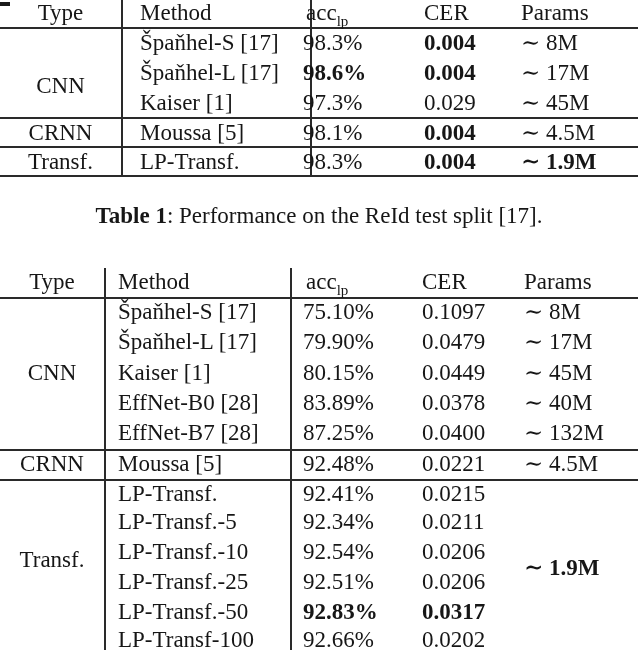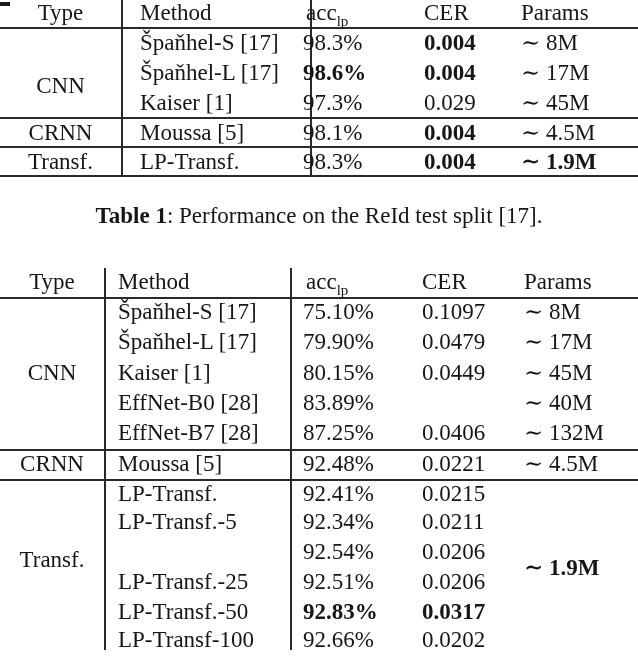--- a/index.html
+++ b/index.html
@@ -132,27 +132,28 @@
   <div class="row" style="top:92px">
     <span class="cell t2-method">Kaiser [1]</span>
     <span class="cell t2-acc">80.15%</span>
     <span class="cell t2-cer">0.0449</span>
     <span class="cell t2-params">∼ 45M</span>
   </div>
 
   <div class="row" style="top:122px">
     <span class="cell t2-method">EffNet-B0 [28]</span>
     <span class="cell t2-acc">83.89%</span>
+    <span class="cell t2-cer">0.0378</span>
     <span class="cell t2-params">∼ 40M</span>
   </div>
 
   <div class="row" style="top:152px">
     <span class="cell t2-method">EffNet-B7 [28]</span>
     <span class="cell t2-acc">87.25%</span>
-    <span class="cell t2-cer">0.0406</span>
+    <span class="cell t2-cer">0.0400</span>
     <span class="cell t2-params">∼ 132M</span>
   </div>
 
   <div class="row" style="top:184px;height:28px;line-height:28px">
     <span class="cell t2-type">CRNN</span>
     <span class="cell t2-method">Moussa [5]</span>
     <span class="cell t2-acc">92.48%</span>
     <span class="cell t2-cer">0.0221</span>
     <span class="cell t2-params">∼ 4.5M</span>
   </div>
@@ -163,20 +164,21 @@
     <span class="cell t2-cer">0.0215</span>
   </div>
 
   <div class="row" style="top:241px">
     <span class="cell t2-method">LP-Transf.-5</span>
     <span class="cell t2-acc">92.34%</span>
     <span class="cell t2-cer">0.0211</span>
   </div>
 
   <div class="row" style="top:271px">
+    <span class="cell t2-method">LP-Transf.-10</span>
     <span class="cell t2-acc">92.54%</span>
     <span class="cell t2-cer">0.0206</span>
   </div>
 
   <div class="row" style="top:301px">
     <span class="cell t2-method">LP-Transf.-25</span>
     <span class="cell t2-acc">92.51%</span>
     <span class="cell t2-cer">0.0206</span>
   </div>
 

